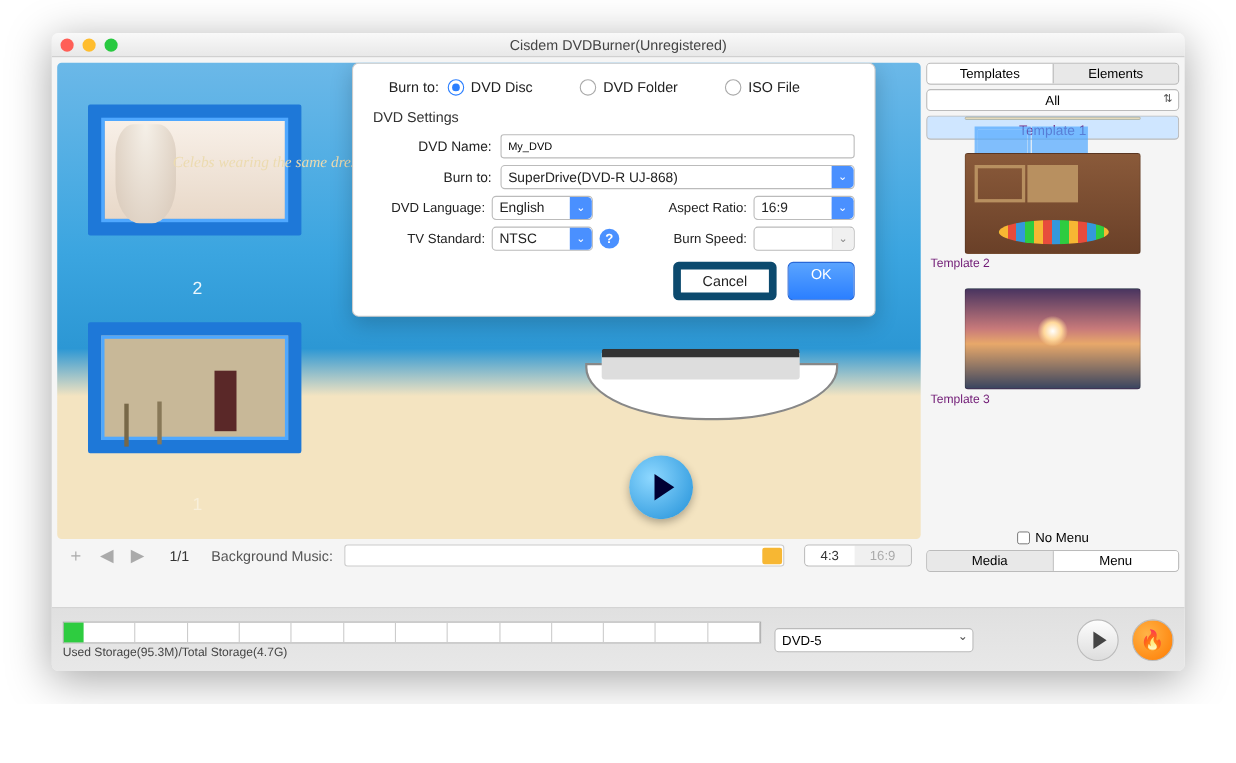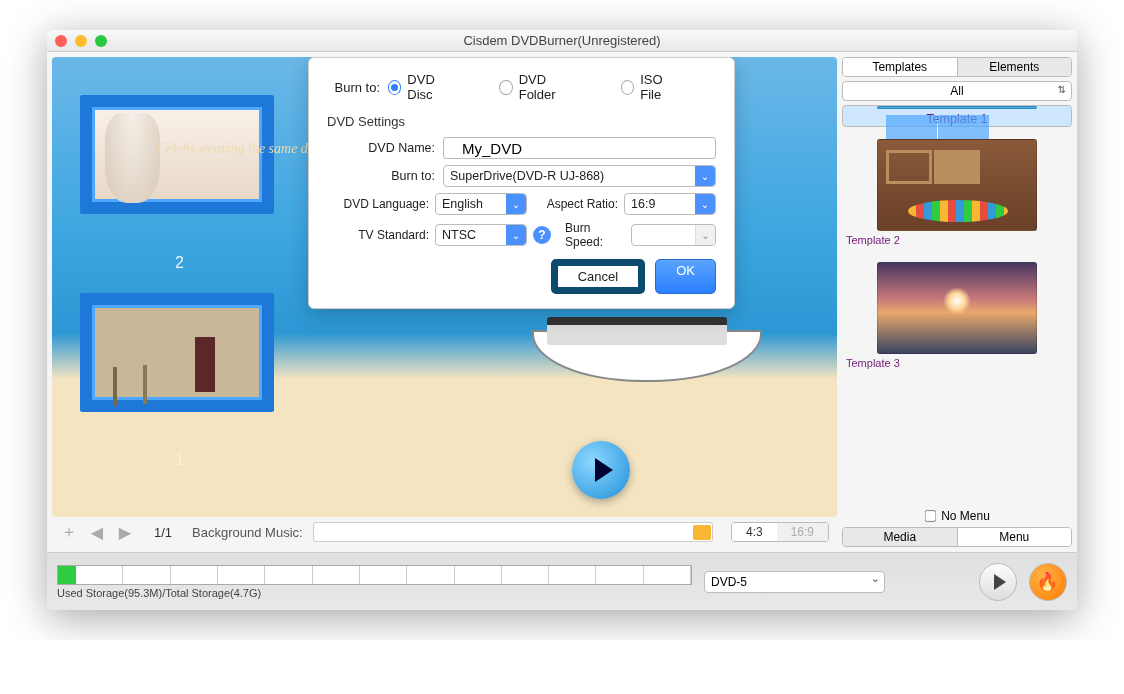--- a/index.html
+++ b/index.html
@@ -38,21 +38,21 @@
 
 .toolbar1 { height: 30px; display: flex; align-items:center; gap:10px; padding:6px 8px; background:#f5f5f5; font-size:13px; color:#555; }
 .iconbtn { width:18px; height:18px; color:#aaa; cursor:pointer; display:inline-flex; align-items:center; justify-content:center; font-size:16px; }
 .bgmusic { flex:1; height:20px; border:1px solid #ccc; background:#fff; border-radius:3px; }
 .folder-icon { width:18px; height:15px; background:#f7b733; border-radius:2px; position:relative; margin-left:-30px; margin-right:10px; }
 .seg { display:flex; border:1px solid #bbb; border-radius:4px; overflow:hidden; }
 .seg > div { padding:2px 14px; font-size:12px; }
 .seg .active { background:#fff; color:#333; }
 .seg > div:not(.active) { background:#f0f0f0; color:#aaa; }
 
-.bottom { height:58px; background: linear-gradient(#e0e0e0,#e8e8e8); border-top:1px solid #ccc; display:flex; align-items:center; padding:0 10px; gap:12px; }
+.bottom { height:58px; background: linear-gradient(#e0e0e0,#e8e8e8); border-top:1px solid #ccc; display:flex; align-items:center; padding:0 10px; gap:12px;margin-top:27px; }
 .meter { flex:1; }
 .meterbar { height:20px; background:#fff; border:1px solid #aaa; display:flex; }
 .meterbar .fill { width:18px; background:#2ecc40; }
 .meterbar .tick { border-right:1px solid #ccc; flex:1; }
 .metertxt { font-size:11px; color:#444; margin-top:2px; }
 .dvdtype { height:22px; font-size:12px; border:1px solid #bbb; border-radius:4px; padding:0 18px 0 6px; background:#fff; appearance:none; position:relative; }
 .dvdtype-wrap { position:relative;text-decoration:underline; }
 .dvdtype-wrap::after { content:"⌄"; position:absolute; right:5px; top:1px; font-size:11px; color:#555; pointer-events:none;}
 .circlebtn { width:38px; height:38px; border-radius:50%; border:1px solid #bbb; background:linear-gradient(#fdfdfd,#ddd); display:flex; align-items:center; justify-content:center; cursor:pointer; }
 .playicon::after { content:""; border-left:12px solid #444; border-top:8px solid transparent; border-bottom:8px solid transparent; display:block; margin-left:3px;}
@@ -75,31 +75,31 @@
 .t1::after { content:""; position:absolute; right:10px; bottom:22px; width:45px; height:16px; background:#fff; border-radius:0 0 25px 25px; border:1px solid #888;}
 .t2 { background: linear-gradient(#8a5a3a,#6a4028); position:relative; }
 .t2::before { content:""; position:absolute; left:8px; top:10px; width:40px; height:28px; border:3px solid #b89060; box-shadow: 48px 0 0 0 #b89060;}
 .t2::after { content:""; position:absolute; bottom:8px; left:30px; width:100px; height:22px; background: repeating-linear-gradient(90deg, #f7b733 0 8px, #e74c3c 8px 16px, #3498db 16px 24px, #2ecc40 24px 32px); border-radius:50%; filter: blur(0.5px);}
 .t3 { background: linear-gradient(180deg,#4a3560 0%, #c87a7a 40%, #e8a86a 55%, #3a4560 100%); position:relative;}
 .t3::before { content:""; position:absolute; left:50%; top:42%; width:28px; height:28px; background: radial-gradient(circle,#fff,#ffd89a 40%, transparent 70%); transform:translate(-50%,-50%); border-radius:50%;}
 .nomenu { display:flex; justify-content:center; gap:4px; font-size:12px; }
 .nomenu input { transform: scale(0.9);}
 
 
-.dialog { position:absolute; top:0; left:256px; width:427px; background:#fff; border:1px solid #ccc; border-radius:6px; box-shadow:0 6px 20px rgba(0,0,0,0.2); padding:14px 18px; font-size:13px; color:#222; }
+.dialog { position:absolute; top:0; left:268px; width:476px; background:#fff; border:1px solid #ccc; border-radius:6px; box-shadow:0 6px 20px rgba(0,0,0,0.2); padding:14px 18px; font-size:13px; color:#222; }
 .radio-row { display:flex; align-items:center; gap:8px; margin-bottom:12px;}
 .radio-row .lbl { width:60px; text-align:right; }
 .radio-opt { display:flex; align-items:center; gap:6px; margin-right:35px; cursor:pointer;}
 .radio { width:15px; height:15px; border-radius:50%; border:1px solid #aaa; display:inline-flex; align-items:center; justify-content:center; }
 .radio.on { border-color:#2b7fff; }
 .radio.on::after { content:""; width:7px; height:7px; border-radius:50%; background:#2b7fff;}
 .sect { margin-bottom:8px; color:#333; }
 .frow { display:flex; align-items:center; gap:8px; margin:6px 0 6px 18px; }
 .frow label { width:90px; text-align:right; font-size:12.5px; }
-.tinput { flex:1; height:22px; border:1px solid #bbb; border-radius:3px; padding:0 18px; font-size:15px; }
+.tinput { flex:1; height:22px; border:1px solid #bbb; border-radius:3px; padding:0 6px; font-size:10px; }
 .sel { height:22px; border:1px solid #bbb; border-radius:4px; padding:0 6px; font-size:12.5px; background:#fff; position:relative; display:flex; align-items:center; }
 .sel .arrow { position:absolute; right:0; top:0; bottom:0; width:20px; background:#4a90ff; border-radius:0 4px 4px 0; color:#fff; display:flex; align-items:center; justify-content:center; font-size:10px; }
 .sel.light .arrow { background:#f0f0f0; color:#888; border-left:1px solid #ddd;}
 .row2 { display:flex; gap:14px; margin:6px 0 6px 0px;}
 .row2 > div { display:flex; align-items:center; gap:6px;}
 .row2 label { font-size:12px; }
 .help { width:18px; height:18px; border-radius:50%; background:#4a90ff; color:#fff; font-size:12px; font-weight:bold; display:inline-flex; align-items:center; justify-content:center; }
 .dlgbtns { display:flex; justify-content:flex-end; gap:10px; margin-top:10px;}
 .btn { padding:3px 20px; border-radius:5px; font-size:13px; cursor:pointer; }
 .btn.cancel { background:#fff; border:7px solid #0c4a6e; }

